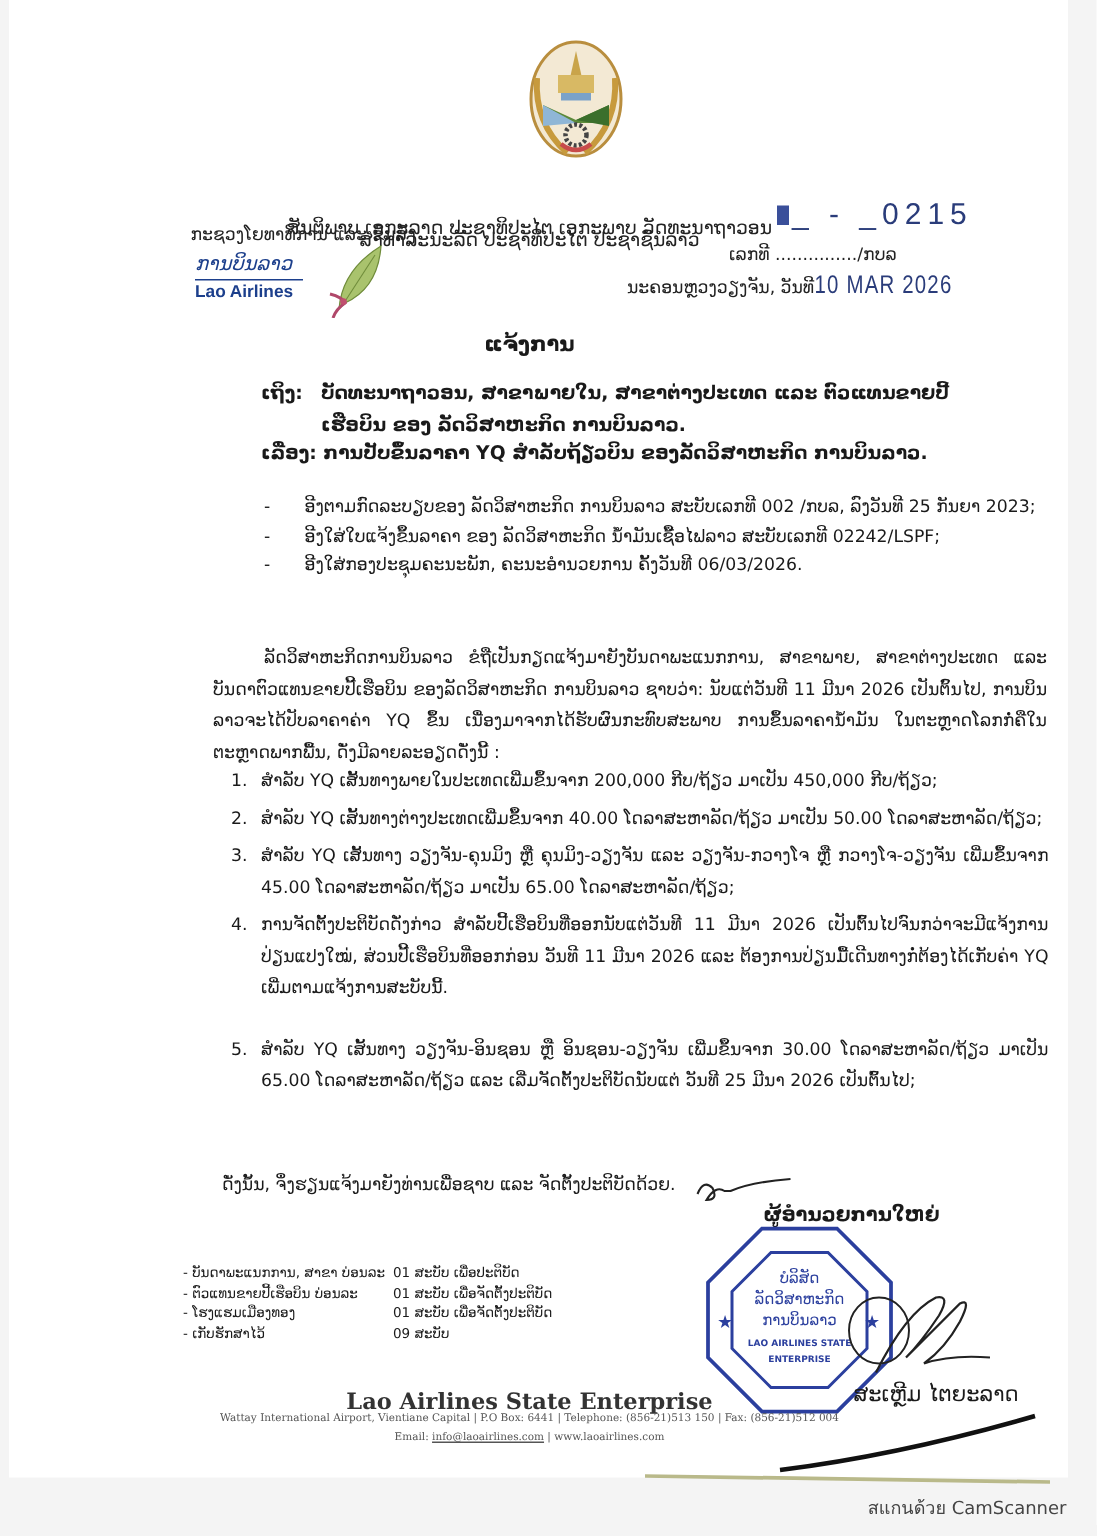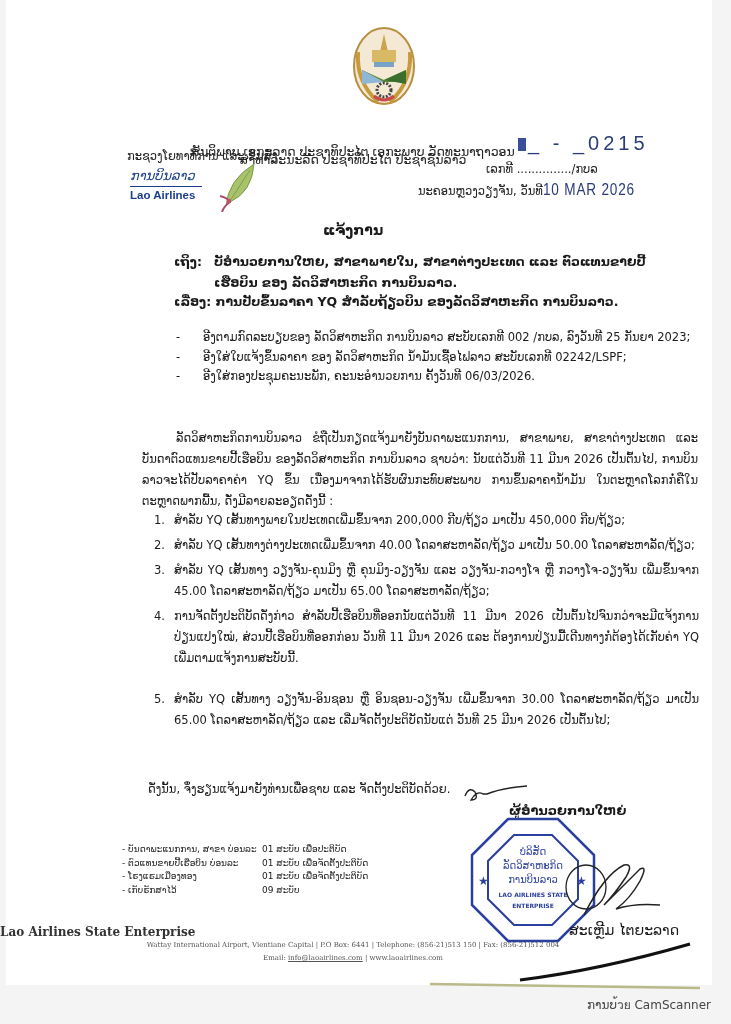--- a/index.html
+++ b/index.html
@@ -162,23 +162,24 @@
     .signature { position: absolute; left: 558px; top: 855px; width: 100px; height: 70px; }
     .signer-name {
       position: absolute;
       left: 563px; top: 922px;
       font-size: 14px; color: #1a1a1a;
     }
     .footer-org {
       position: absolute;
       left: 0; width: 100%;
       top: 925px;
+      text-align: center;
       font-family: "DejaVu Serif", serif;
       font-weight: bold;
-      font-size: 12px;
+      font-size: 15px;
       color: #333;
       left: -6px;
     }
     .footer-addr {
       position: absolute;
       left: 0; width: 100%;
       top: 941px;
       text-align: center;
       font-family: "DejaVu Serif", serif;
       font-size: 7px;
@@ -245,21 +246,21 @@
     <span class="blk"></span><span>_ - _</span><span>0215</span>
   </div>
   <div class="ref-line">ເລກທີ .............../ກບລ</div>
   <div class="date-line">
     <span>ນະຄອນຫຼວງວຽງຈັນ, ວັນທີ</span><span class="date-stamp">10 MAR 2026</span>
   </div>
 
   <div class="title">ແຈ້ງການ</div>
 
   <div class="to-block">
-    <div><span class="to-label">ເຖິງ:</span><span>ບັອຳນວຍການໃຫຍ, ສາຂາພາຍໃນ, ສາຂາຕ່າງປະເທດ ແລະ ຕົວແທນຂາຍປີ້</span></div>
+    <div><span class="to-label">ເຖິງ:</span><span>ບັດທະນາຖາວອນ, ສາຂາພາຍໃນ, ສາຂາຕ່າງປະເທດ ແລະ ຕົວແທນຂາຍປີ້</span></div>
     <div class="to-cont">ເຮືອບິນ ຂອງ ລັດວິສາຫະກິດ ການບິນລາວ.</div>
   </div>
 
   <div class="subject">ເລື່ອງ: ການປັບຂຶ້ນລາຄາ YQ ສຳລັບຖ້ຽວບິນ ຂອງລັດວິສາຫະກິດ ການບິນລາວ.</div>
 
   <ul class="refs">
     <li>ອີງຕາມກົດລະບຽບຂອງ ລັດວິສາຫະກິດ ການບິນລາວ ສະບັບເລກທີ 002 /ກບລ, ລົງວັນທີ 25 ກັນຍາ 2023;</li>
     <li>ອີງໃສ່ໃບແຈ້ງຂຶ້ນລາຄາ ຂອງ ລັດວິສາຫະກິດ ນ້ຳມັນເຊື້ອໄຟລາວ  ສະບັບເລກທີ 02242/LSPF;</li>
     <li>ອີງໃສ່ກອງປະຊຸມຄະນະພັກ, ຄະນະອຳນວຍການ ຄັ້ງວັນທີ 06/03/2026.</li>
   </ul>
@@ -325,13 +326,13 @@
   <div class="footer-contact">
     <span>Email:</span> <span class="email">info@laoairlines.com</span><span> | www.laoairlines.com</span>
   </div>
 </div>
 
 <svg class="swoosh" viewBox="0 0 731 50">
   <path d="M520 40 Q 600 30 690 4" stroke="#111" stroke-width="3" fill="none"></path>
   <path d="M430 44 L 700 48" stroke="#b9b98a" stroke-width="2.5" fill="none"></path>
 </svg>
 
-<div class="watermark">ການບ้วย CamScanner</div>
+<div class="watermark">สแกนด้วย CamScanner</div>
 
 </body></html>

